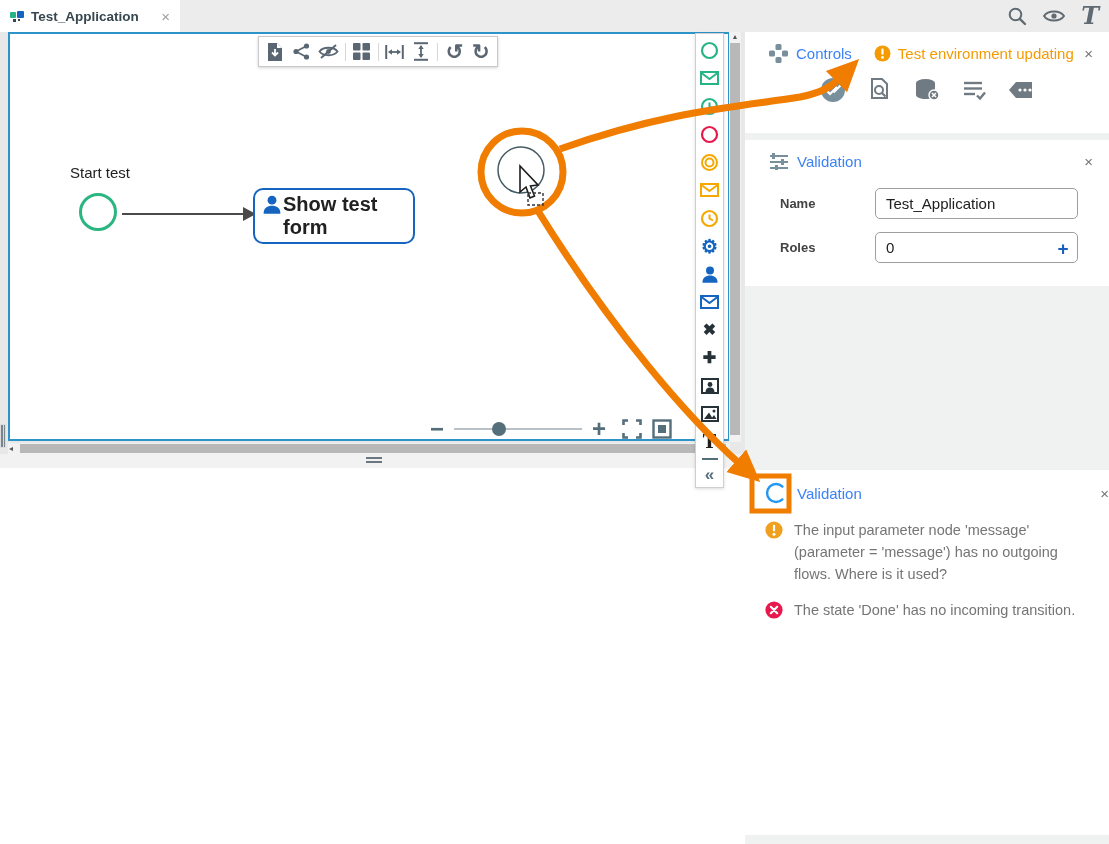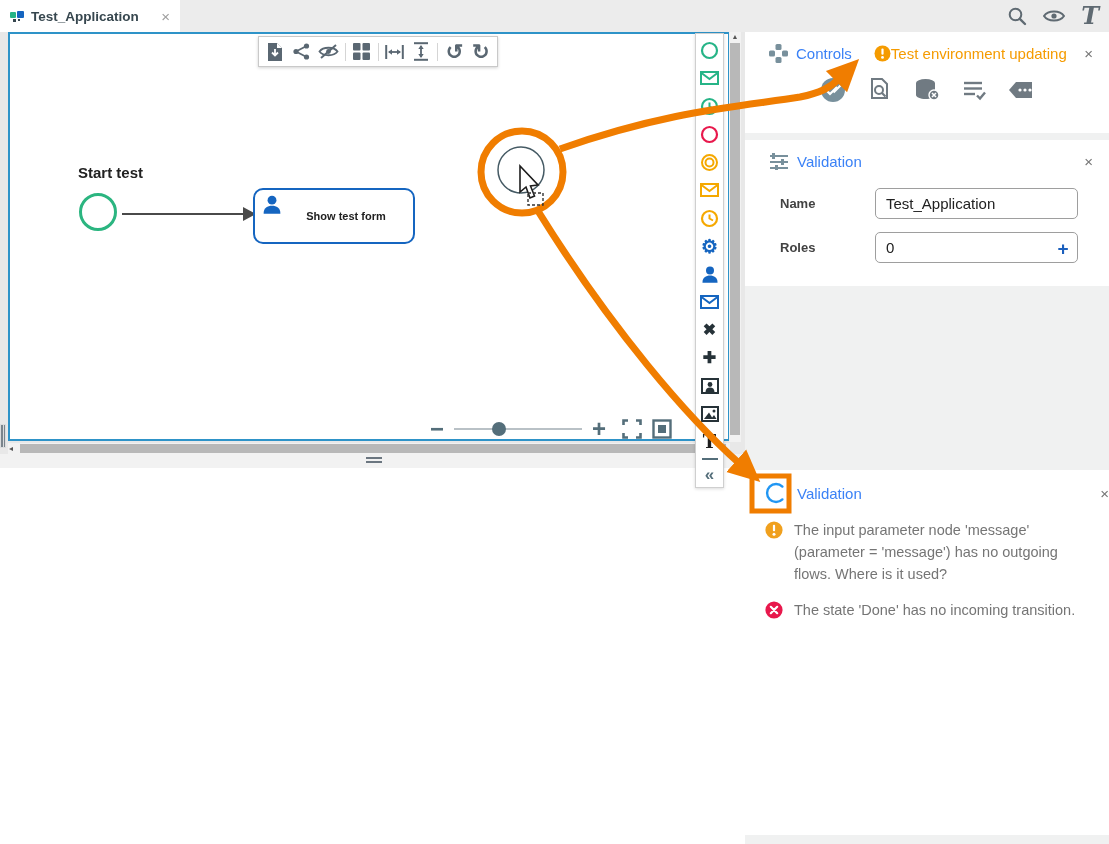--- a/index.html
+++ b/index.html
@@ -23,34 +23,34 @@
     position:absolute; right:10px; top:0; height:32px; display:flex; align-items:center; gap:16px;
   }
   .logo-t { font-family:"DejaVu Serif", serif; font-style:italic; font-weight:bold; font-size:24px; color:#5f6a72; line-height:1; }
 
   
   .canvas {
     position:absolute; left:8px; top:32px; width:722px; height:409px;
     background:#ffffff; border:2px solid #2e93c8;
   }
   .canvas-svg { position:absolute; left:0; top:0; width:100%; height:100%; }
-  .start-label { position:absolute; left:68px; top:130px; font-size:15px; font-weight:bold; color:#212121; }
+  .start-label { position:absolute; left:60px; top:130px; font-size:15px; font-weight:normal; color:#212121; }
   .start-circle {
     position:absolute; left:69px; top:159px; width:38px; height:38px;
     border:3px solid #2bb580; border-radius:50%; background:#fff;
   }
   .task-box {
     position:absolute; left:243px; top:154px; width:162px; height:56px;
     border:2px solid #1565c0; border-radius:10px; background:#fff;
   }
   .task-box .person { position:absolute; left:7px; top:5px; }
   .task-label {
     position:absolute; left:28px; right:4px; top:0; bottom:0;
     display:flex; align-items:center; justify-content:center;
-    font-size:11px; font-weight:bold; color:#212121; text-align:left;
+    font-size:20px; font-weight:bold; color:#212121; text-align:left;
   }
 
   
   .float-toolbar {
     position:absolute; left:248px; top:2px; width:240px; height:31px;
     background:#fff; border:1px solid #c9c9c9; box-shadow:0 1px 3px rgba(0,0,0,.18);
     display:flex; align-items:center; justify-content:center; gap:6px; padding:0 6px;
   }
   .ft-btn { width:22px; height:22px; display:flex; align-items:center; justify-content:center; cursor:pointer; color:#5a6772; }
   .ft-sep { width:1px; height:18px; background:#d5d5d5; }
@@ -87,21 +87,21 @@
   .split-handle { position:absolute; left:366px; top:3px; width:16px; height:8px; display:flex; flex-direction:column; gap:2px; cursor:row-resize; }
   .split-handle i { display:block; width:100%; height:2px; background:#6b7680; }
   .bottom-panel { position:absolute; left:0; top:468px; width:745px; height:376px; background:#ffffff; }
 
   
   .right-panel { position:absolute; left:745px; top:32px; width:364px; height:812px; background:#f0f1f1; }
   .card { position:absolute; left:0; width:364px; background:#ffffff; }
   .card-head { display:flex; align-items:center; gap:8px; padding:12px 16px 8px 24px; }
   .card-title { font-size:15px; color:#3b82f6; flex:0 0 auto; }
   .head-close { margin-left:auto; color:#757575; font-size:15px; cursor:pointer; line-height:1; }
-  .status-wrap { display:flex; align-items:center; margin-left:14px; }
+  .status-wrap { display:flex; align-items:center; gap:7px; margin-left:14px; }
   .status-text { font-size:15px; color:#f59b00; }
   .controls-card { top:0; height:101px; }
   .controls-icons { display:flex; align-items:center; justify-content:center; gap:21px; margin-top:6px; }
   .cicon { width:26px; height:26px; display:flex; align-items:center; justify-content:center; cursor:pointer; }
 
   .attributes-card { top:108px; height:146px; }
   .field-row { position:relative; height:34px; margin:10px 30px 10px 35px; }
   .field-label { position:absolute; left:0; top:8px; font-size:13px; font-weight:bold; color:#424242; }
   .field-input {
     position:absolute; left:95px; top:0; width:203px; height:31px;

